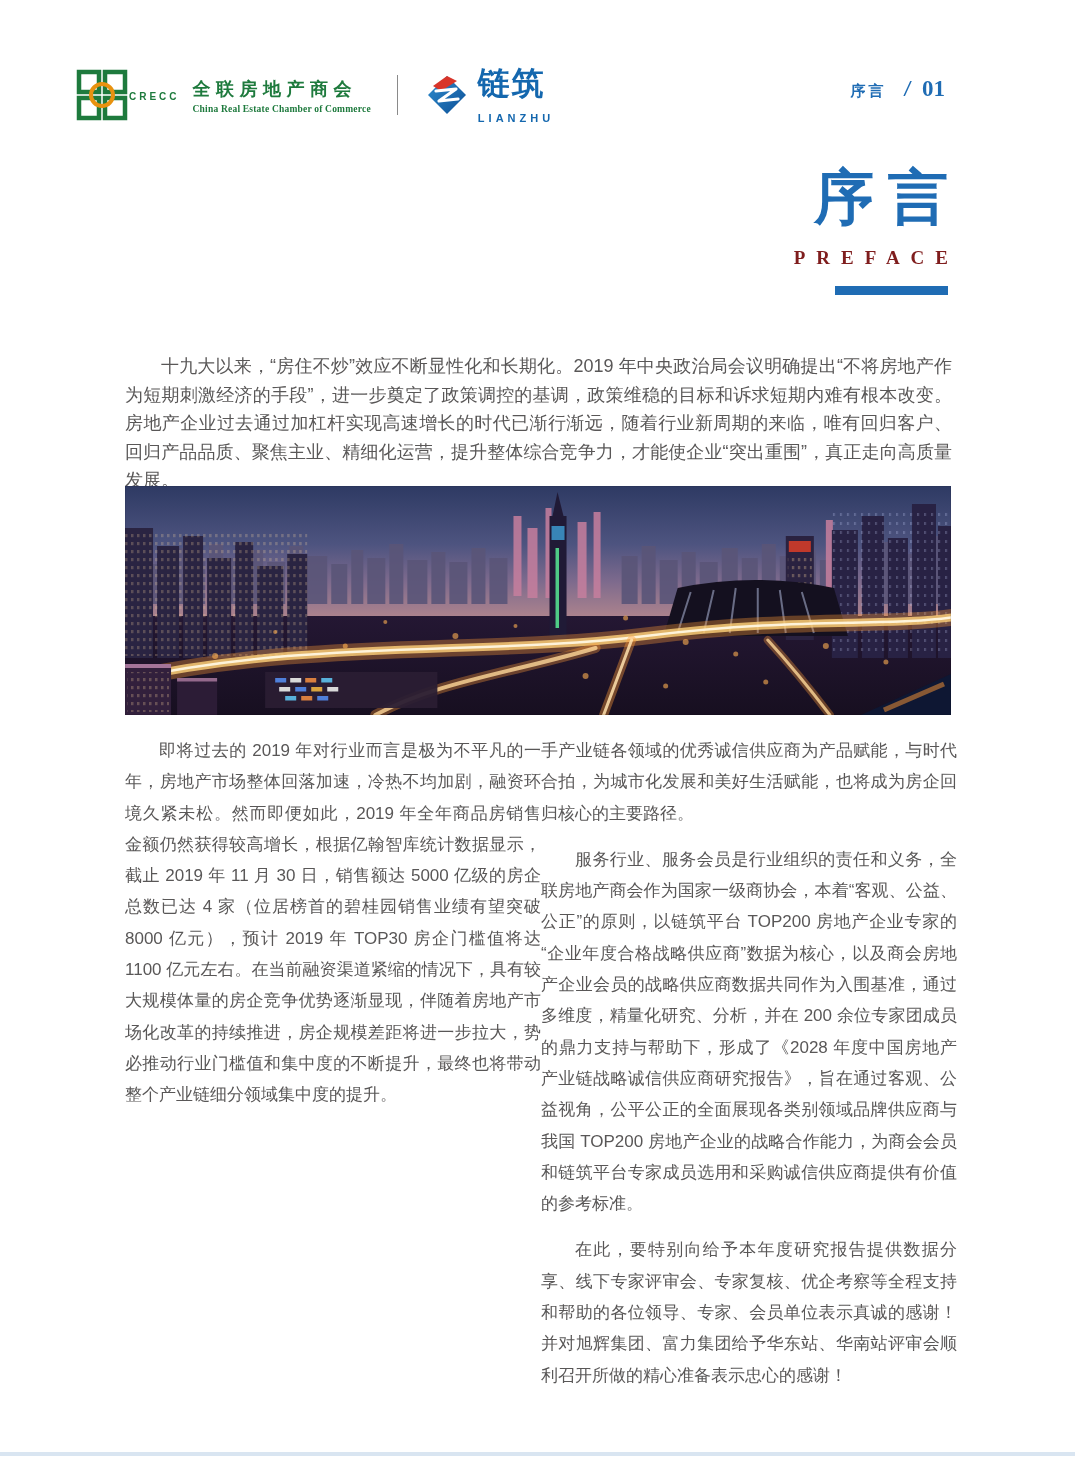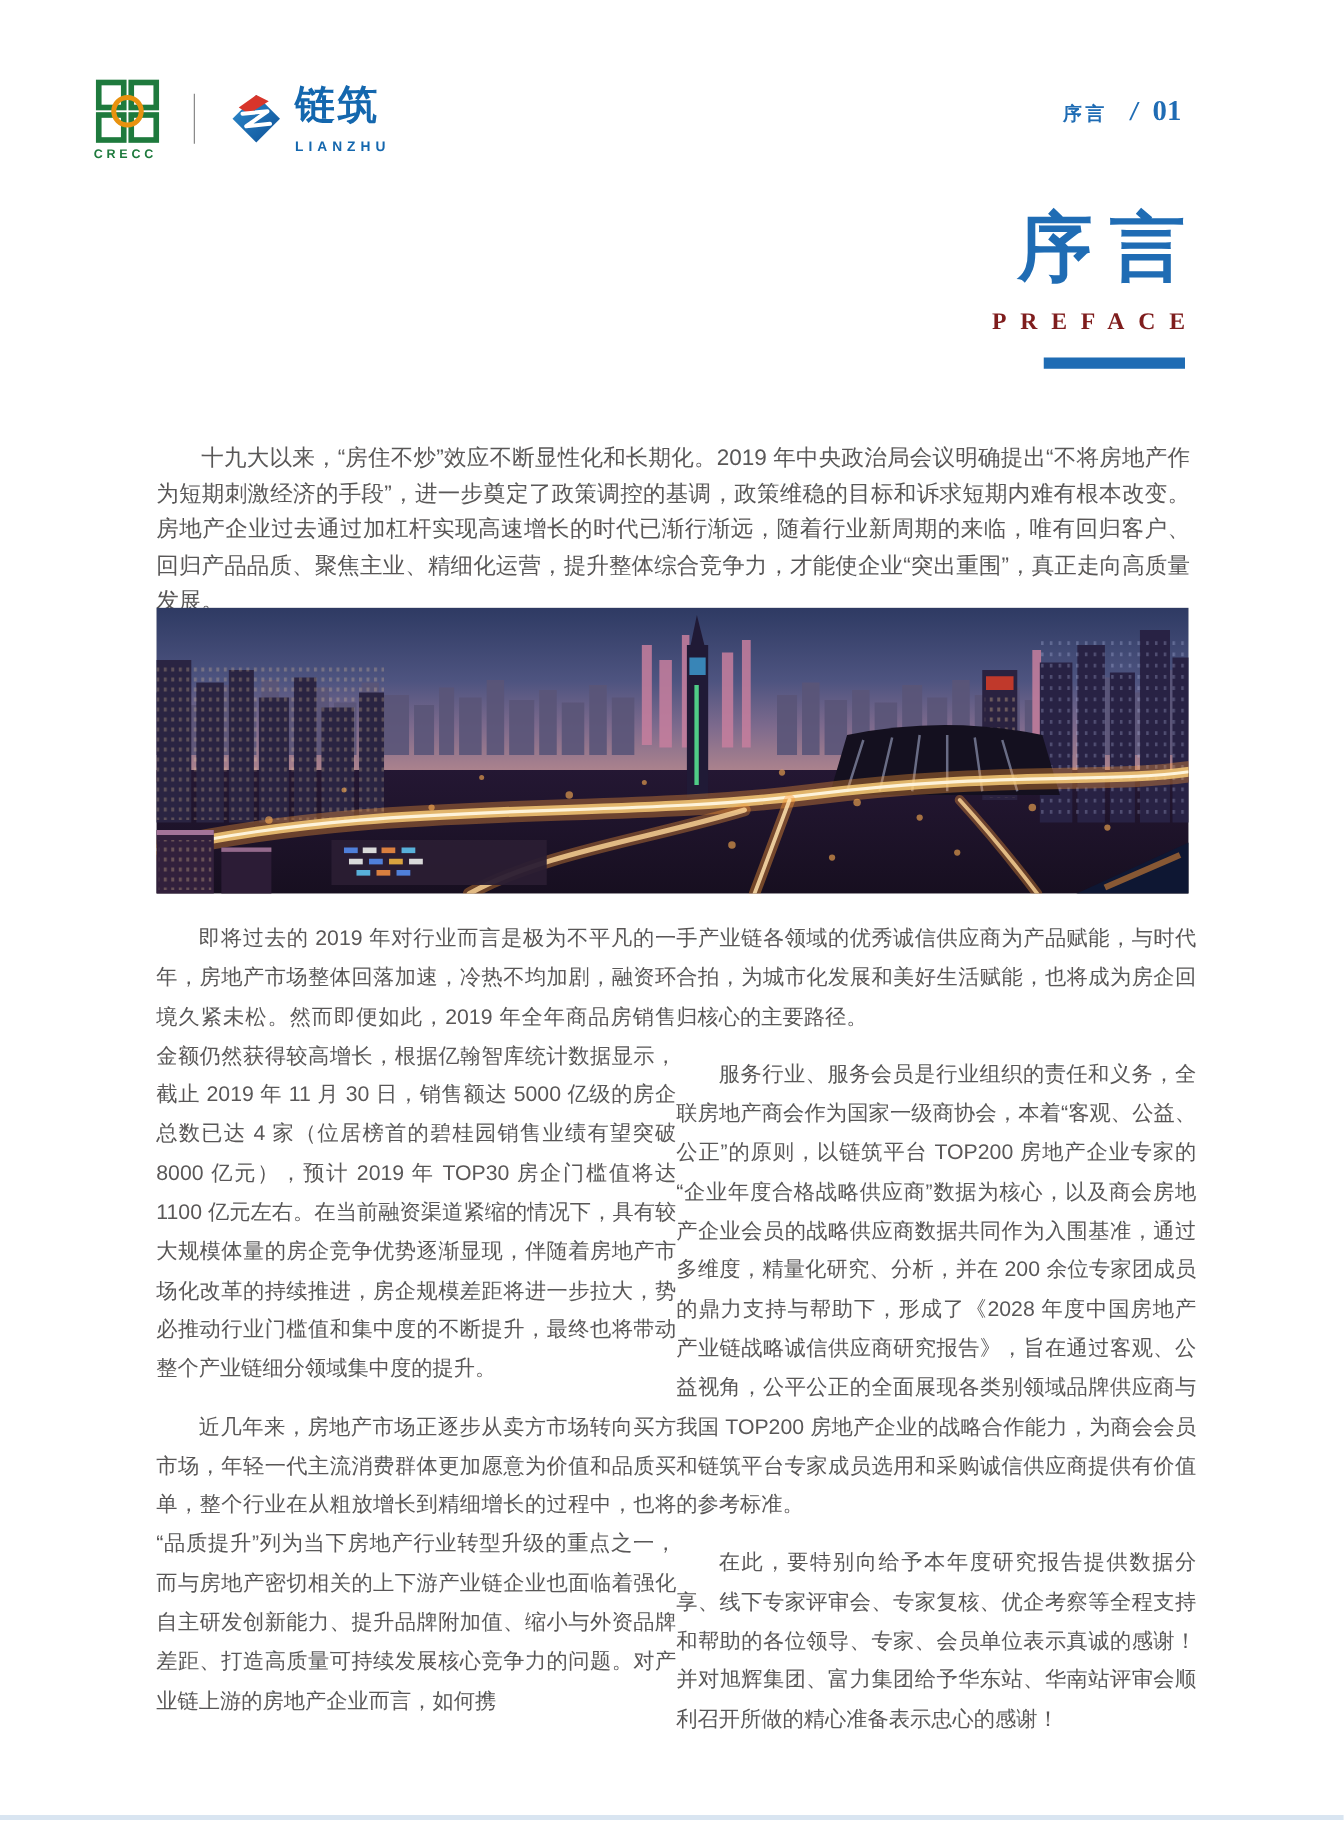--- a/index.html
+++ b/index.html
@@ -4,21 +4,21 @@
 <style>
   html,body{margin:0;padding:0;}
   body{
     width:1075px;height:1459px;position:relative;background:#ffffff;
     font-family:"Liberation Sans","DejaVu Sans",sans-serif;
     -webkit-font-smoothing:antialiased;overflow:hidden;
   }
   
   .header{position:absolute;left:75px;top:60px;height:70px;display:flex;align-items:center;}
   .crecc{display:flex;align-items:flex-start;}
-  .crecc-mark{display:flex;flex-direction:column;align-items:flex-start;}
+  .crecc-mark{display:flex;flex-direction:row;align-items:center;}
   .crecc-acronym{font-size:10px;font-weight:bold;color:#1e7a3d;letter-spacing:3px;margin-top:2px;}
   .crecc-text{margin-left:13px;padding-top:9px;}
   .crecc-cn{font-size:18px;font-weight:bold;color:#1e7a3d;letter-spacing:5.5px;white-space:nowrap;}
   .crecc-en{font-size:9.5px;font-weight:bold;color:#1e7a3d;font-family:"Liberation Serif","DejaVu Serif",serif;margin-top:3px;letter-spacing:.2px;white-space:nowrap;}
   .header-divider{width:1px;height:40px;background:#8a8a8a;margin:0 26px;}
   .lianzhu{display:flex;align-items:center;}
   .lianzhu-text{margin-left:8px;}
   .lianzhu-cn{font-size:32px;font-weight:bold;color:#1467ae;letter-spacing:2px;line-height:1;}
   .lianzhu-en{font-size:11px;font-weight:bold;color:#1467ae;letter-spacing:4px;margin-top:13px;}
   .page-marker{position:absolute;right:130px;top:76px;display:flex;align-items:baseline;color:#1f6cb4;}
@@ -53,20 +53,24 @@
       <svg width="54" height="54" viewBox="0 0 54 54">
         <g fill="none" stroke="#1e7a3d" stroke-width="4.5">
           <rect x="4" y="4" width="20" height="20"></rect>
           <rect x="30" y="4" width="20" height="20"></rect>
           <rect x="4" y="30" width="20" height="20"></rect>
           <rect x="30" y="30" width="20" height="20"></rect>
         </g>
         <circle cx="27" cy="27" r="11" fill="none" stroke="#e8920f" stroke-width="4"></circle>
       </svg>
       <div class="crecc-acronym">CRECC</div>
+    </div>
+    <div class="crecc-text">
+      <div class="crecc-cn">全联房地产商会</div>
+      <div class="crecc-en">China Real Estate Chamber of Commerce</div>
     </div>
   </div>
   <div class="header-divider"></div>
   <div class="lianzhu">
     <svg width="46" height="46" viewBox="0 0 46 46">
       <defs>
         <linearGradient id="lzBlue" x1="0" y1="0" x2="1" y2="1">
           <stop offset="0" stop-color="#2f8fd0"></stop>
             <stop offset="1" stop-color="#0d4f96"></stop>
         </linearGradient>
@@ -265,21 +269,20 @@
       <circle cx="540" cy="200" r="2.5"></circle>
         <circle cx="640" cy="196" r="2.5"></circle>
     </g>
     <rect x="0" y="0" width="825" height="229" fill="none" stroke="rgba(0,0,0,0.15)" stroke-width="1"></rect>
   </svg>
 </div>
 
 <div class="columns">
   <div class="col">
     <p class="indent">即将过去的 2019 年对行业而言是极为不平凡的一年，房地产市场整体回落加速，冷热不均加剧，融资环境久紧未松。然而即便如此，2019 年全年商品房销售金额仍然获得较高增长，根据亿翰智库统计数据显示，截止 2019 年 11 月 30 日，销售额达 5000 亿级的房企总数已达 4 家（位居榜首的碧桂园销售业绩有望突破 8000 亿元），预计 2019 年 TOP30 房企门槛值将达 1100 亿元左右。在当前融资渠道紧缩的情况下，具有较大规模体量的房企竞争优势逐渐显现，伴随着房地产市场化改革的持续推进，房企规模差距将进一步拉大，势必推动行业门槛值和集中度的不断提升，最终也将带动整个产业链细分领域集中度的提升。</p>
-    <p class="indent">近几年来，房地产市场正逐步从卖方市场转向买方市场，年轻一代主流消费群体更加愿意为价值和品质买单，整个行业在从粗放增长到精细增长的过程中，也将“品质提升”列为当下房地产行业转型升级的重点之一，而与房地产密切相关的上下游产业链企业也面临着强化自主研发创新能力、提升品牌附加值、缩小与外资品牌差距、打造高质量可持续发展核心竞争力的问题。对产业链上游的房地产企业而言，如何携</p>
   </div>
   <div class="col">
     <p>手产业链各领域的优秀诚信供应商为产品赋能，与时代合拍，为城市化发展和美好生活赋能，也将成为房企回归核心的主要路径。</p>
     <p class="indent">服务行业、服务会员是行业组织的责任和义务，全联房地产商会作为国家一级商协会，本着“客观、公益、公正”的原则，以链筑平台 TOP200 房地产企业专家的“企业年度合格战略供应商”数据为核心，以及商会房地产企业会员的战略供应商数据共同作为入围基准，通过多维度，精量化研究、分析，并在 200 余位专家团成员的鼎力支持与帮助下，形成了《2028 年度中国房地产产业链战略诚信供应商研究报告》，旨在通过客观、公益视角，公平公正的全面展现各类别领域品牌供应商与我国 TOP200 房地产企业的战略合作能力，为商会会员和链筑平台专家成员选用和采购诚信供应商提供有价值的参考标准。</p>
     <p class="indent">在此，要特别向给予本年度研究报告提供数据分享、线下专家评审会、专家复核、优企考察等全程支持和帮助的各位领导、专家、会员单位表示真诚的感谢！并对旭辉集团、富力集团给予华东站、华南站评审会顺利召开所做的精心准备表示忠心的感谢！</p>
   </div>
 </div>
 
 <div class="bottom-line"></div>
 

